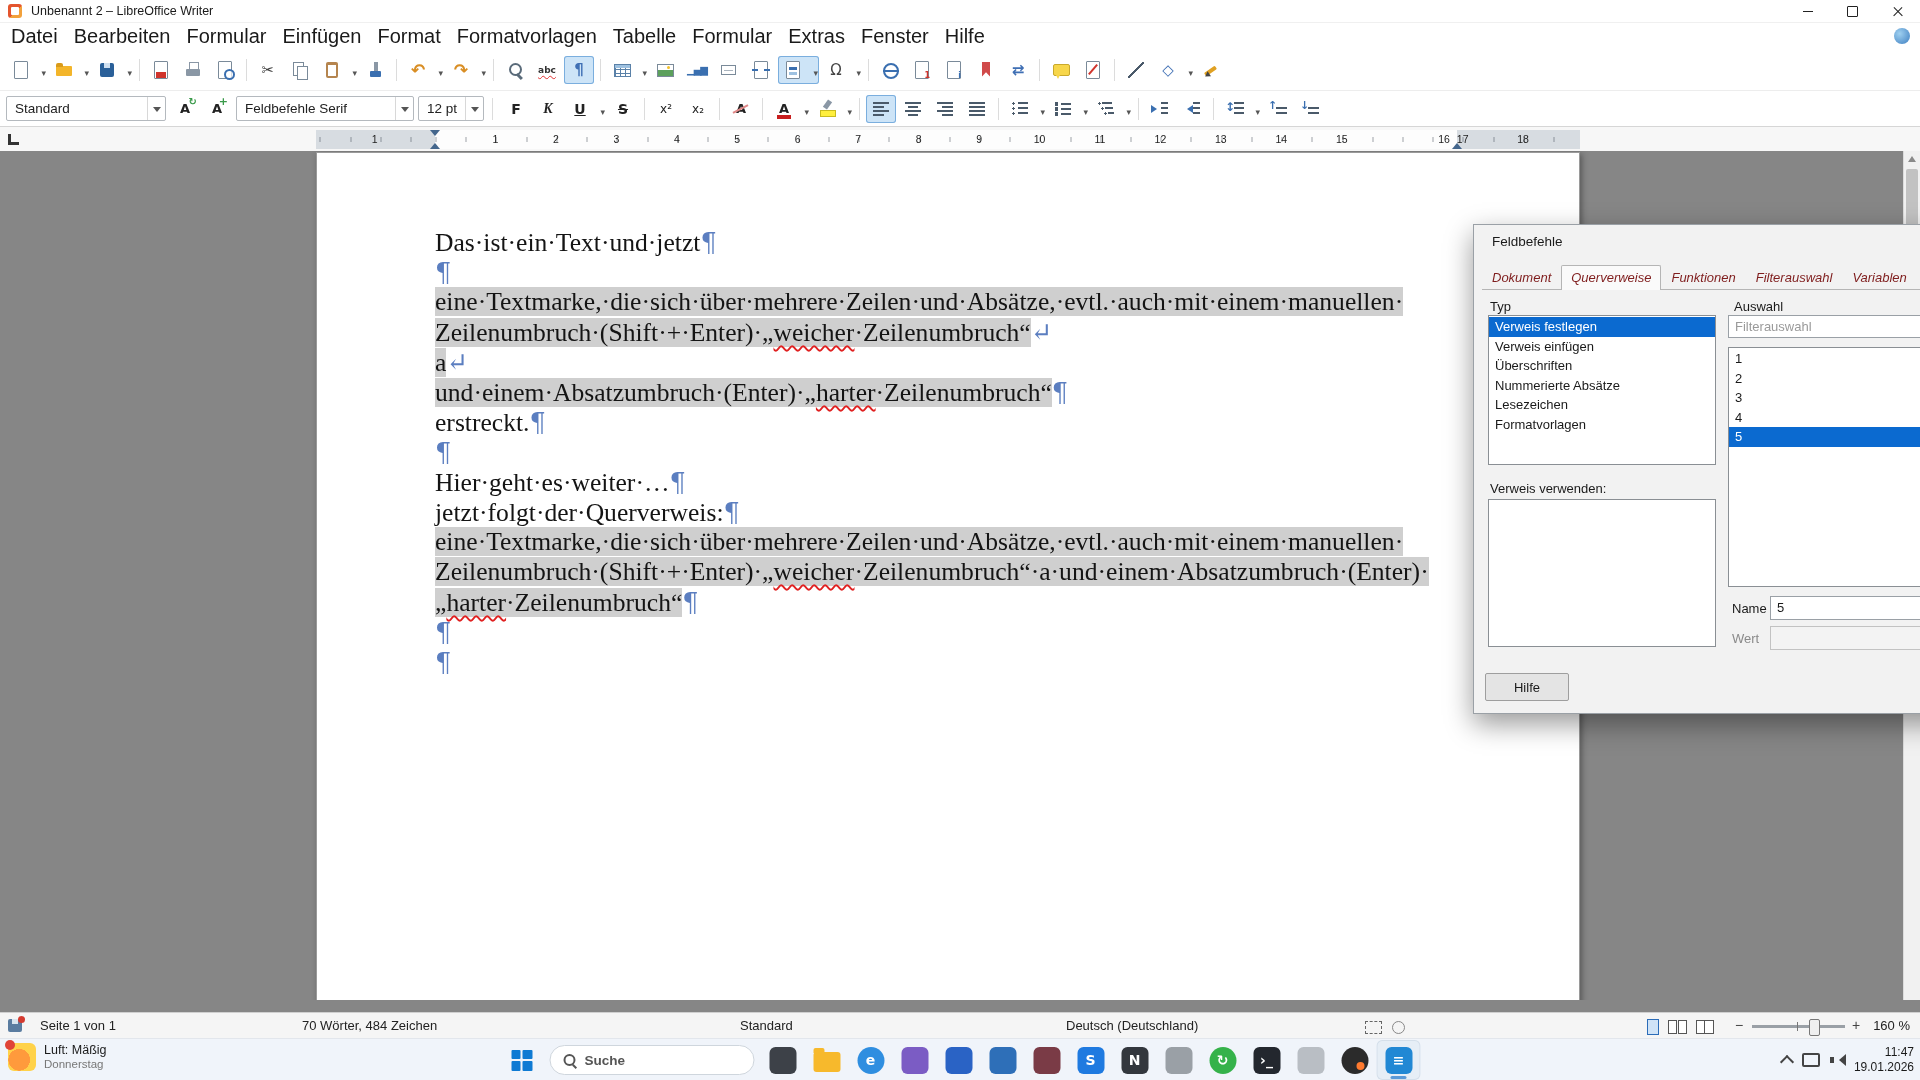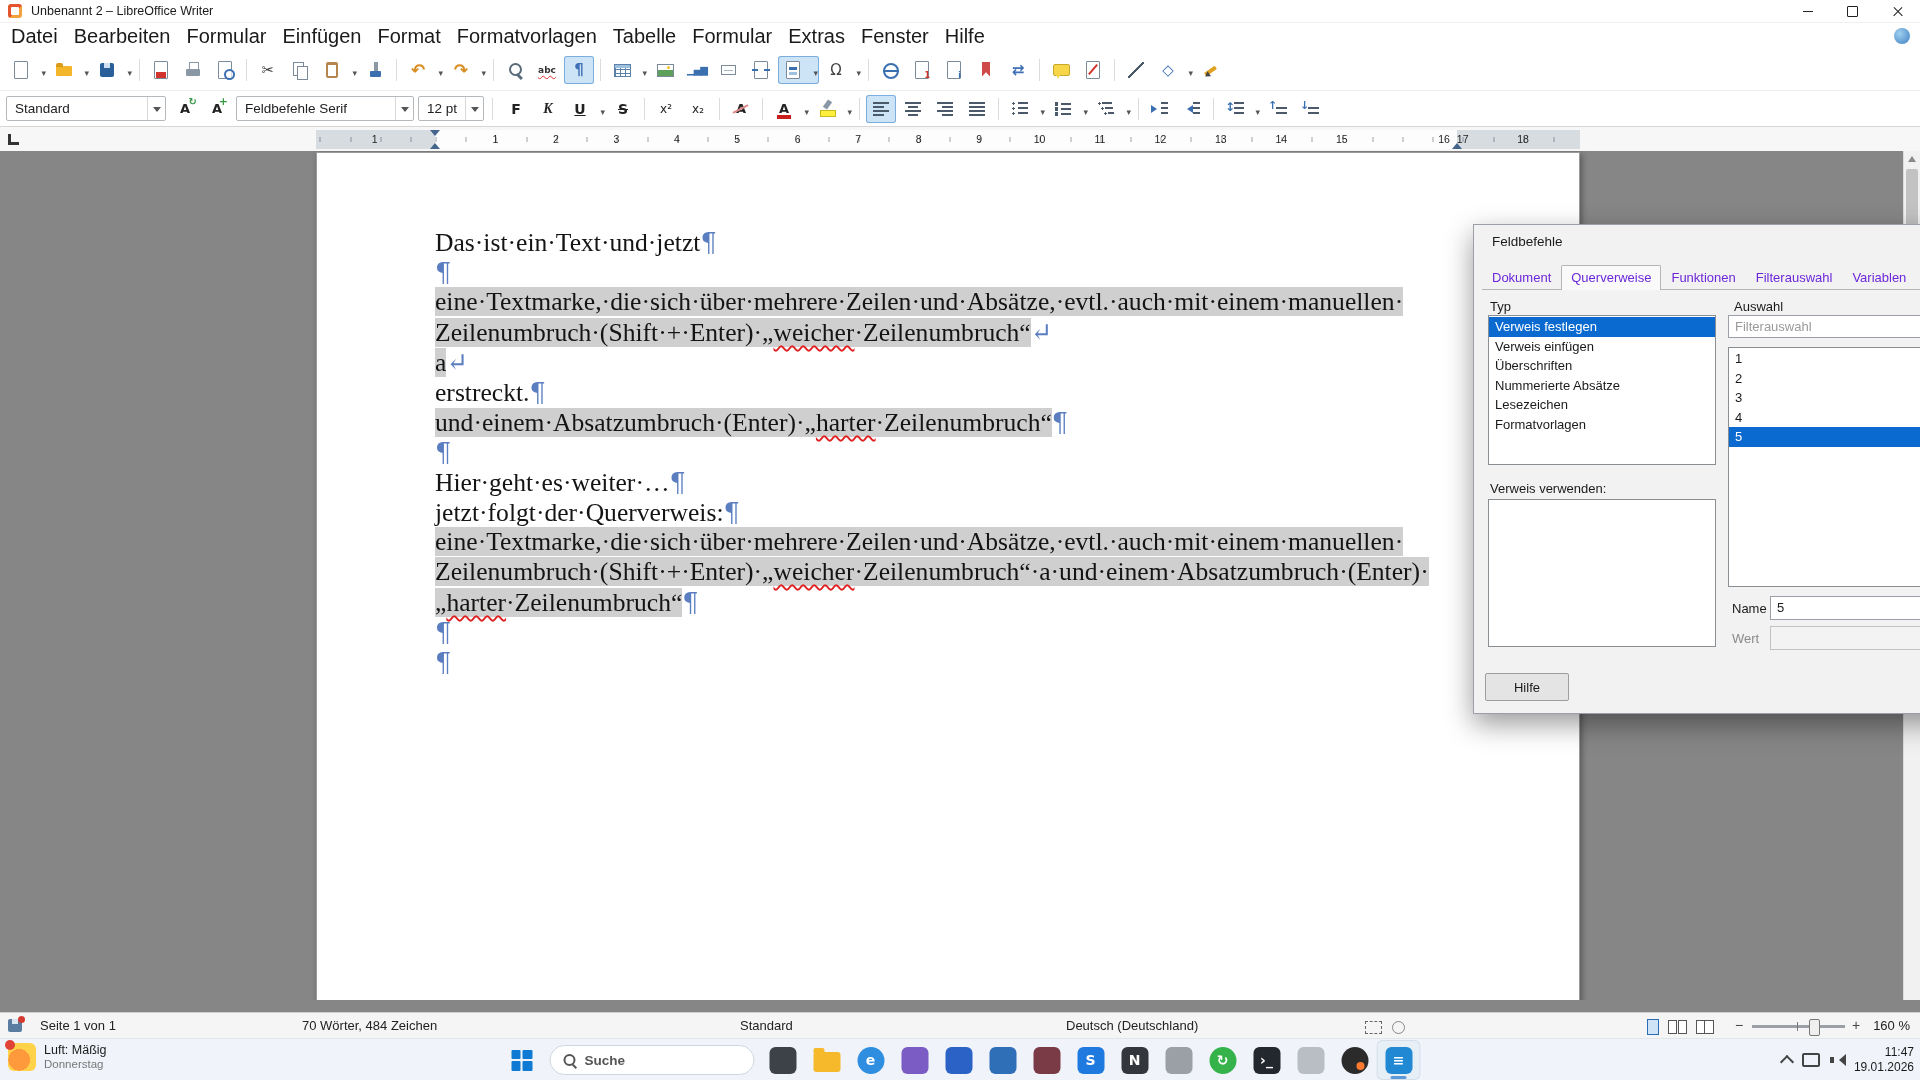--- a/index.html
+++ b/index.html
@@ -189,21 +189,21 @@
   .sarrow.up{top:5px;border-bottom:6px solid #8a8a8a;}
   .sarrow.dn{bottom:5px;border-top:6px solid #8a8a8a;}
   #vthumb{position:absolute;left:2px;top:18px;width:12px;height:82px;background:#c2c2c2;border-radius:2px;}
 
   
   #dialog{position:absolute;left:1473px;top:73px;width:560px;height:490px;background:#f2f2f2;
           border:1px solid #9aa0a6;box-shadow:0 10px 26px rgba(0,0,0,.4);box-sizing:border-box;z-index:50;}
   .dlg-title{position:absolute;left:0;top:0;right:0;height:32px;display:flex;align-items:center;}
   .dlg-title span{margin-left:18px;font-size:13.5px;color:#1a1a1a;}
   .dlg-tabs{position:absolute;left:8px;top:38px;right:0;height:26px;display:flex;align-items:flex-end;border-bottom:1px solid #b5b5b5;}
-  .dtab{padding:4px 9px;font-size:13px;color:#6d28d9;border:1px solid transparent;border-bottom:none;white-space:nowrap;}
+  .dtab{padding:4px 9px;font-size:13px;color:#7f1d1d;border:1px solid transparent;border-bottom:none;white-space:nowrap;font-style:italic;}
   .dtab.sel{background:#fafafa;border-color:#b5b5b5;border-radius:2px 2px 0 0;margin-bottom:-1px;padding-bottom:5px;}
   .dlabel{position:absolute;font-size:13px;color:#1a1a1a;}
   .dlabel.gray{color:#8a8a8a;}
   .listbox{position:absolute;background:#fff;border:1px solid #8a8f94;overflow:hidden;box-sizing:border-box;padding-top:1px;}
   .litem{height:19.5px;line-height:19.5px;padding:0 6px;font-size:13px;color:#1a1a1a;white-space:nowrap;}
   .litem.sel{background:#0b6ad0;color:#fff;}
   .dinput{position:absolute;background:#fff;border:1px solid #9aa0a6;box-sizing:border-box;
           font-size:13px;color:#1a1a1a;padding:2px 6px;line-height:18px;}
   .dinput.ghost{color:#9a9a9a;}
   .dinput.disabled{background:#f3f3f3;border-color:#c2c2c2;}
@@ -534,22 +534,22 @@
   </div>
 
   <div id="workspace">
     <div id="page">
       <div id="doc-text">
           <div class="dline"><span class="run">Das·ist·ein·Text·und·jetzt</span><span class="run pil">¶</span></div>
           <div class="dline"><span class="run pil">¶</span></div>
           <div class="dline"><span class="run mk">eine·Textmarke,·die·sich·über·mehrere·Zeilen·und·Absätze,·evtl.·auch·mit·einem·manuellen·</span></div>
           <div class="dline"><span class="run mk">Zeilenumbruch·(Shift·+·Enter)·„</span><span class="run mk sq">weicher</span><span class="run mk">·Zeilenumbruch“</span><span class="run lbr">↵</span></div>
           <div class="dline"><span class="run mk">a</span><span class="run lbr">↵</span></div>
+          <div class="dline"><span class="run mk">und·einem·Absatzumbruch·(Enter)·„</span><span class="run mk sq">harter</span><span class="run mk">·Zeilenumbruch“</span><span class="run pil">¶</span></div>
           <div class="dline"><span class="run">erstreckt.</span><span class="run pil">¶</span></div>
-          <div class="dline"><span class="run mk">und·einem·Absatzumbruch·(Enter)·„</span><span class="run mk sq">harter</span><span class="run mk">·Zeilenumbruch“</span><span class="run pil">¶</span></div>
           <div class="dline"><span class="run pil">¶</span></div>
           <div class="dline"><span class="run">Hier·geht·es·weiter·…</span><span class="run pil">¶</span></div>
           <div class="dline"><span class="run">jetzt·folgt·der·Querverweis:</span><span class="run pil">¶</span></div>
           <div class="dline"><span class="run mk">eine·Textmarke,·die·sich·über·mehrere·Zeilen·und·Absätze,·evtl.·auch·mit·einem·manuellen·</span></div>
           <div class="dline"><span class="run mk">Zeilenumbruch·(Shift·+·Enter)·„</span><span class="run mk sq">weicher</span><span class="run mk">·Zeilenumbruch“·a·und·einem·Absatzumbruch·(Enter)·</span></div>
           <div class="dline"><span class="run mk">„</span><span class="run mk sq">harter</span><span class="run mk">·Zeilenumbruch“</span><span class="run pil">¶</span></div>
           <div class="dline"><span class="run pil">¶</span></div>
           <div class="dline"><span class="run pil">¶</span></div>
         </div>
     </div>

